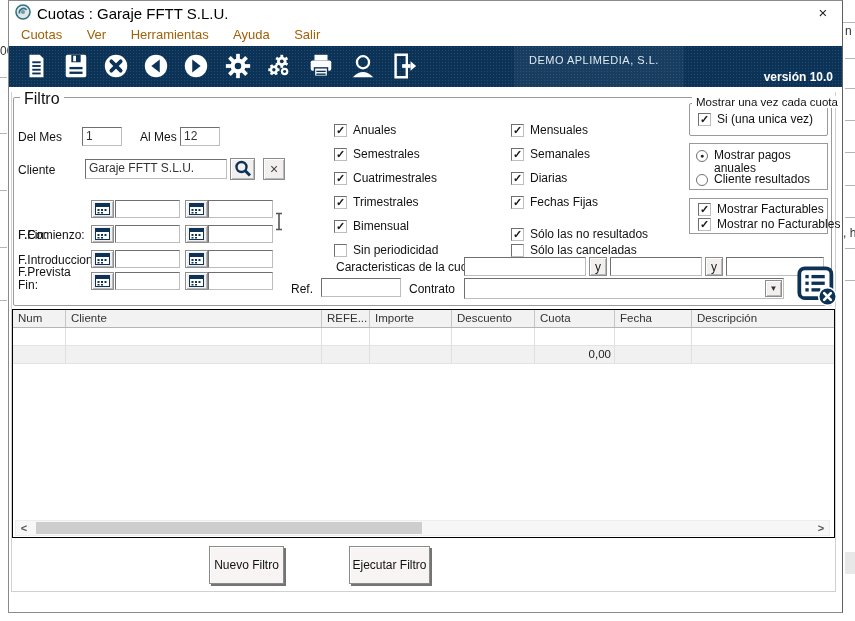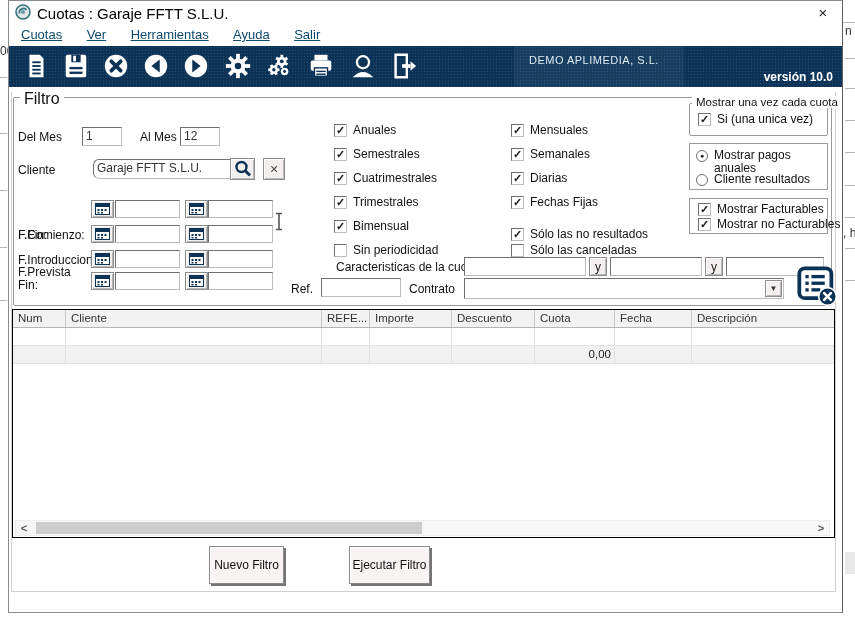--- a/index.html
+++ b/index.html
@@ -12,21 +12,21 @@
   }
 
   
   .titlebar { position:absolute; left:0; top:0; width:100%; height:23px; background:#fff; }
   .appicon { position:absolute; left:6px; top:3px; width:16px; height:16px; }
   .titletext { position:absolute; left:28px; top:4px; font-size:15px; color:#000; }
   .closebtn { position:absolute; right:8px; top:2px; width:22px; height:19px; text-align:center; font-size:15px; color:#222; line-height:19px; cursor:default; }
 
   
   .menubar { position:absolute; left:0; top:23px; width:100%; height:22px; background:#fff; }
-  .menuitem { display:inline-block; padding:3px 10px 0 10px; font-size:13px; color:#0c4a6e;text-decoration:underline; }
+  .menuitem { display:inline-block; padding:3px 10px 0 10px; font-size:13px; color:#a16207; }
   .menuitem:first-child { margin-left:2px; }
 
   
   .toolbar {
     position:absolute; left:0; top:45px; width:100%; height:41px;
     background-color:#0c3356;
     background-image:radial-gradient(#1d4d77 0.8px, transparent 0.9px);
     background-size:3px 3px;
   }
   .brandbox { position:absolute; left:505px; top:0; width:170px; height:41px; background:rgba(255,255,255,0.05); }
@@ -249,21 +249,21 @@
   <div class="grp" style="left:4px;top:96px;width:819px;height:209px;">
     <span class="legend">Filtro</span>
   </div>
 
   <span class="lbl" style="left:9px;top:129px;">Del Mes</span>
   <div class="inp" style="left:73px;top:126px;width:40px;height:19px;">1</div>
   <span class="lbl" style="left:131px;top:129px;">Al Mes</span>
   <div class="inp" style="left:171px;top:126px;width:40px;height:19px;">12</div>
 
   <span class="lbl" style="left:9px;top:162px;">Cliente</span>
-  <div class="inp" style="left:84px;top:158px;width:142px;height:20px;border-radius:6px;">Garaje FFTT S.L.U.</div>
+  <div class="inp" style="left:76px;top:158px;width:142px;height:20px;">Garaje FFTT S.L.U.</div>
   <div class="raised" style="left:221px;top:157px;width:25px;height:22px;">
     <span>
       <svg width="18" height="18" viewBox="0 0 18 18">
         <circle cx="7.5" cy="7" r="5" fill="none" stroke="#0c3356" stroke-width="2.4"></circle>
         <line x1="11" y1="10.5" x2="16" y2="15.5" stroke="#0c3356" stroke-width="3"></line>
       </svg>
     </span>
   </div>
   <div class="raised" style="left:254px;top:157px;width:22px;height:22px;font-size:14px;color:#444;">×</div>
 

